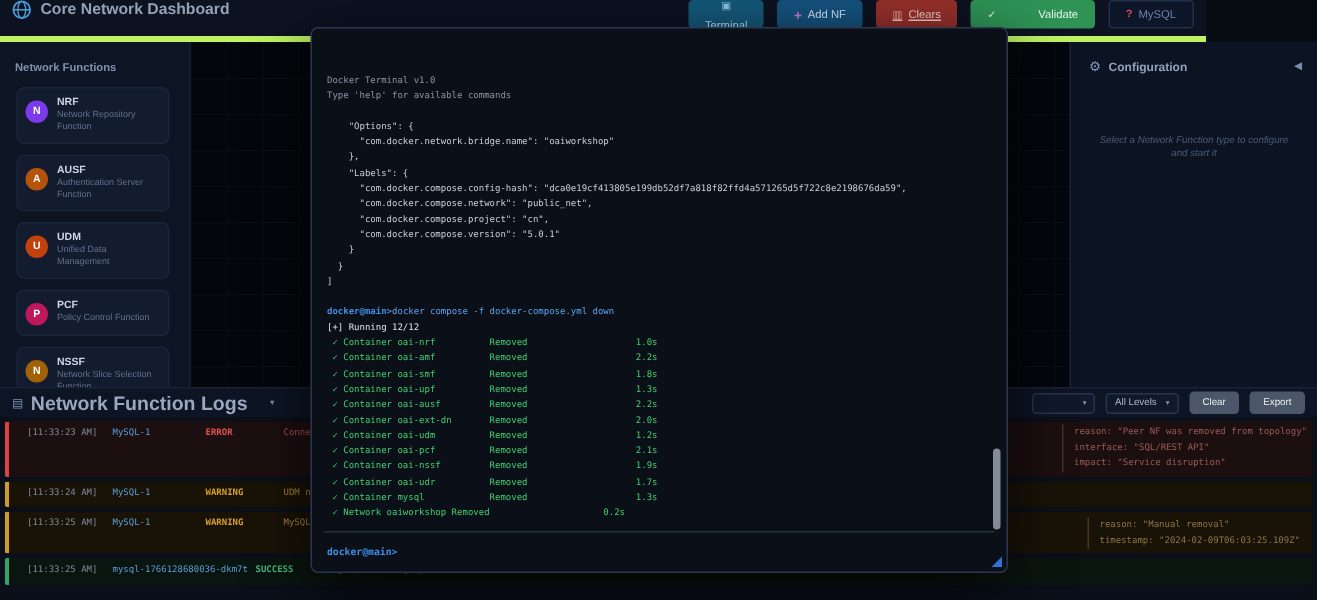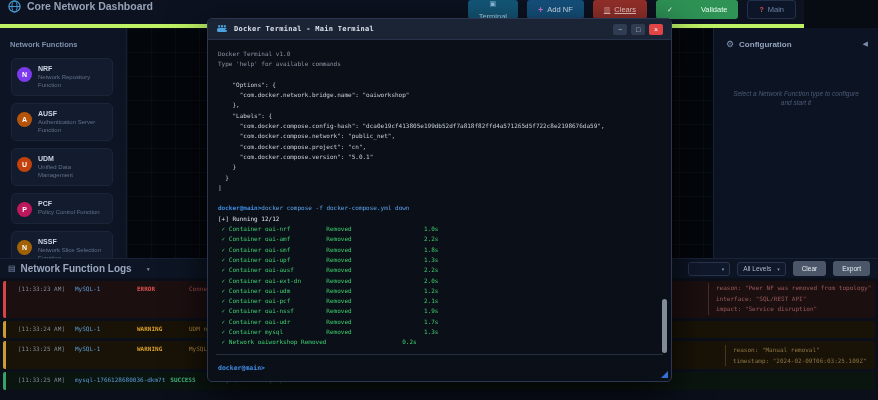--- a/index.html
+++ b/index.html
@@ -54,21 +54,21 @@
   .cfg-collapse { margin-left:auto; color:#7c8cab; font-size:7px; cursor:pointer; }
   .cfg-hint { margin:40px 14px 0; text-align:center; font-style:italic;
     font-size:6.5px; color:#4c5a76; line-height:9px; }
   
   #logs { position:absolute; left:0; top:258px; width:878px; height:142px;
     background:#0a0f1a; z-index:2; }
   #logs-head { position:absolute; left:0; top:0; width:878px; height:20px;
     background:#0d1524; border-top:1px solid #182338; display:flex;
     align-items:center; padding:0 8px; gap:5px; }
   .logs-icon { color:#7c8db0; font-size:8px; }
-  .logs-title { font-size:10px; font-weight:bold; color:#9aa7bf;text-align:right; }
+  .logs-title { font-size:13px; font-weight:bold; color:#9aa7bf;text-align:right; }
   .logs-caret { font-size:5px; color:#8092b0; margin-left:9px; }
   .logs-controls { margin-left:auto; display:flex; gap:7px; align-items:center; }
   .dd { height:14px; background:#10192b; border:1px solid #28344e; border-radius:3px;
     font-size:6.5px; color:#aeb9cc; display:flex; align-items:center;
     padding:0 5px; gap:6px; cursor:pointer; }
   .dd.src { width:42px; justify-content:flex-end; }
   .dd .chev { font-size:5px; color:#8092b0; }
   .lbtn { height:15px; background:#4b5768; border:0; border-radius:3px; color:#e8edf4;
     font-size:6.5px; padding:0 9px; display:flex; align-items:center; cursor:pointer; }
   #log-rows { position:absolute; left:3px; right:3px; top:20px; bottom:0; padding-top:3px; overflow:hidden; }
@@ -151,21 +151,21 @@
         <button class="hbtn b-clears">
           <span class="hicon">▥</span>
           <span>Clears</span>
         </button>
         <button class="hbtn b-validate">
           <span class="hicon">✓</span>
           <span>Validate</span>
         </button>
         <button class="hbtn b-help">
           <span class="hicon">?</span>
-          <span>Main</span>
+          <span>MySQL</span>
         </button>
       </div>
   </div>
 
   <div id="sidebar">
     <div class="sb-title">Network Functions</div>
     <div id="sb-items">
         <div class="sb-card">
           <div class="sb-badge" style="background: rgb(124, 58, 237);">N</div>
           <div>
@@ -249,35 +249,20 @@
           <div class="log-details">reason: "Manual removal"
 timestamp: "2024-02-09T06:03:25.109Z"</div>
         </div>
         <div class="log-row success">
           <div class="log-main"><span class="lg-time">[11:33:25 AM]</span><span class="lg-src">mysql-1766128680036-dkm7t</span><span class="lg-lvl" style="color: rgb(67, 185, 127);">SUCCESS</span><span class="lg-msg">MySQL is fully operational ✓</span></div>
         </div>
       </div>
   </div>
 
   <div id="tw">
-    <div id="tw-titlebar">
-      <svg width="12" height="10" viewBox="0 0 12 10">
-        <rect x="1" y="4" width="10" height="4" rx="1.5" fill="#4aa3df"></rect>
-        <rect x="2.2" y="1.2" width="2" height="2.2" fill="#4aa3df"></rect>
-        <rect x="5" y="1.2" width="2" height="2.2" fill="#4aa3df"></rect>
-        <rect x="7.8" y="1.2" width="2" height="2.2" fill="#4aa3df"></rect>
-        <circle cx="10.2" cy="5.5" r="0.8" fill="#0b0f17"></circle>
-      </svg>
-      <span class="tw-title">Docker Terminal - Main Terminal</span>
-      <div class="tw-controls">
-        <button class="twc">−</button>
-        <button class="twc">□</button>
-        <button class="twc close">×</button>
-      </div>
-    </div>
     <div id="tw-body"><div class="tl m">Docker Terminal v1.0</div><div class="tl m">Type 'help' for available commands</div><div class="tl t"> </div><div class="tl t">    "Options": {</div><div class="tl t">      "com.docker.network.bridge.name": "oaiworkshop"</div><div class="tl t">    },</div><div class="tl t">    "Labels": {</div><div class="tl t">      "com.docker.compose.config-hash": "dca0e19cf413805e199db52df7a818f82ffd4a571265d5f722c8e2198676da59",</div><div class="tl t">      "com.docker.compose.network": "public_net",</div><div class="tl t">      "com.docker.compose.project": "cn",</div><div class="tl t">      "com.docker.compose.version": "5.0.1"</div><div class="tl t">    }</div><div class="tl t">  }</div><div class="tl t">]</div><div class="tl t"> </div><div class="tl cmd"><span class="prompt">docker@main&gt;</span>docker compose -f docker-compose.yml down</div><div class="tl w">[+] Running 12/12</div><div class="tl g"> ✓ Container oai-nrf          Removed                    1.0s</div><div class="tl g"> ✓ Container oai-amf          Removed                    2.2s</div><div class="tl g"> ✓ Container oai-smf          Removed                    1.8s</div><div class="tl g"> ✓ Container oai-upf          Removed                    1.3s</div><div class="tl g"> ✓ Container oai-ausf         Removed                    2.2s</div><div class="tl g"> ✓ Container oai-ext-dn       Removed                    2.0s</div><div class="tl g"> ✓ Container oai-udm          Removed                    1.2s</div><div class="tl g"> ✓ Container oai-pcf          Removed                    2.1s</div><div class="tl g"> ✓ Container oai-nssf         Removed                    1.9s</div><div class="tl g"> ✓ Container oai-udr          Removed                    1.7s</div><div class="tl g"> ✓ Container mysql            Removed                    1.3s</div><div class="tl g"> ✓ Network oaiworkshop Removed                     0.2s</div></div>
     <div id="tw-scroll"></div>
     <div id="tw-divider"></div>
     <div id="tw-input">docker@main&gt;</div>
     <div id="tw-resize"></div>
   </div>
 
 </div>
 
 </body></html>

